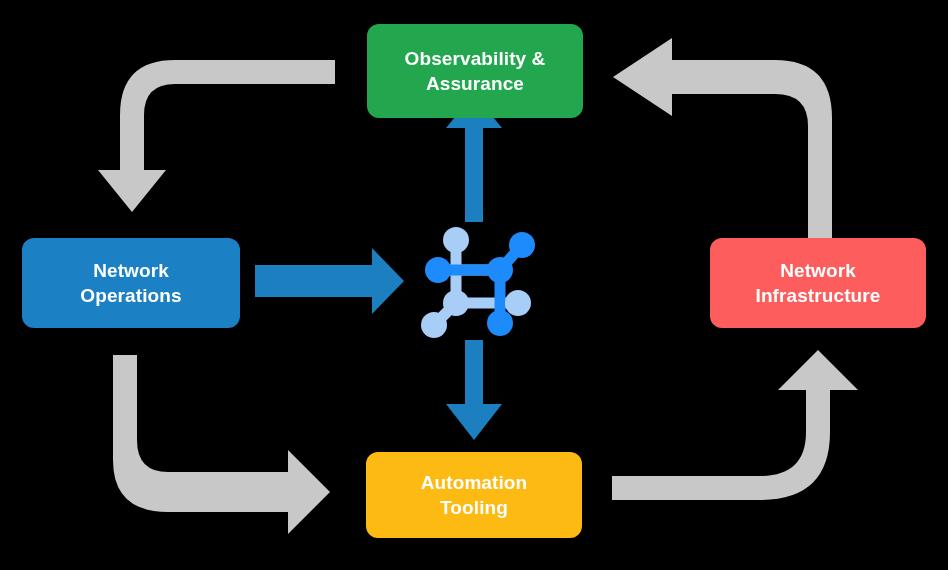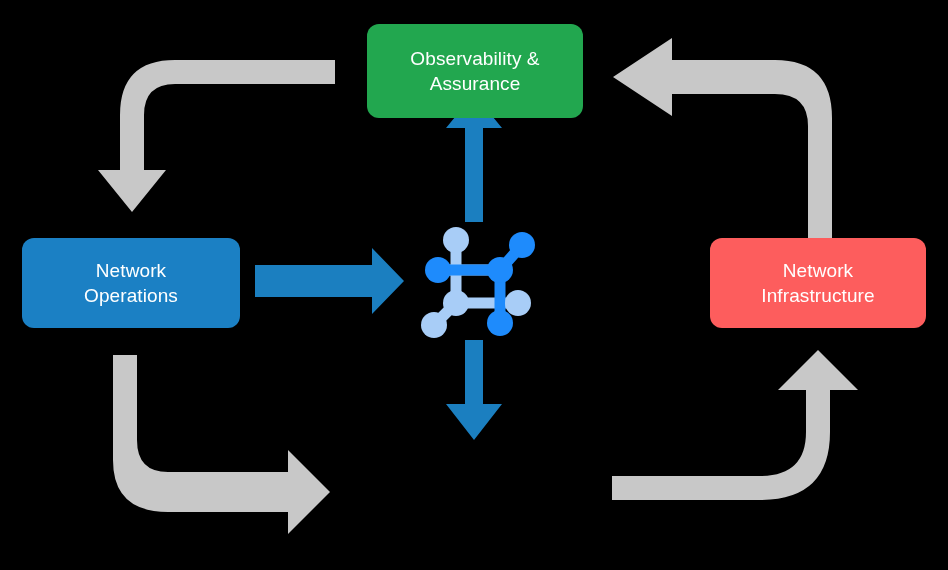--- a/index.html
+++ b/index.html
@@ -20,21 +20,21 @@
   .node-box {
     position: absolute;
     display: flex;
     align-items: center;
     justify-content: center;
     text-align: center;
     border-radius: 12px;
     color: #ffffff;
     font-size: 19px;
     line-height: 1.32;
-    font-weight: 400;
+    font-weight: 700;
     letter-spacing: 0.1px;
     box-sizing: border-box;
     padding: 6px 10px;
     white-space: pre-line;
   }
   #box-observability {
     left: 367px; top: 24px; width: 216px; height: 94px;
     background: #22A74F;
   }
   #box-network-operations {
@@ -180,14 +180,16 @@
 
   <div class="node-box" id="box-observability">Observability &amp;
 Assurance</div>
 
   <div class="node-box" id="box-network-operations">Network
 Operations</div>
 
   <div class="node-box" id="box-network-infrastructure">Network
 Infrastructure</div>
 
+  <div class="node-box" id="box-automation-tooling">Automation
+Tooling</div>
 
 </div>
 
 </body></html>

